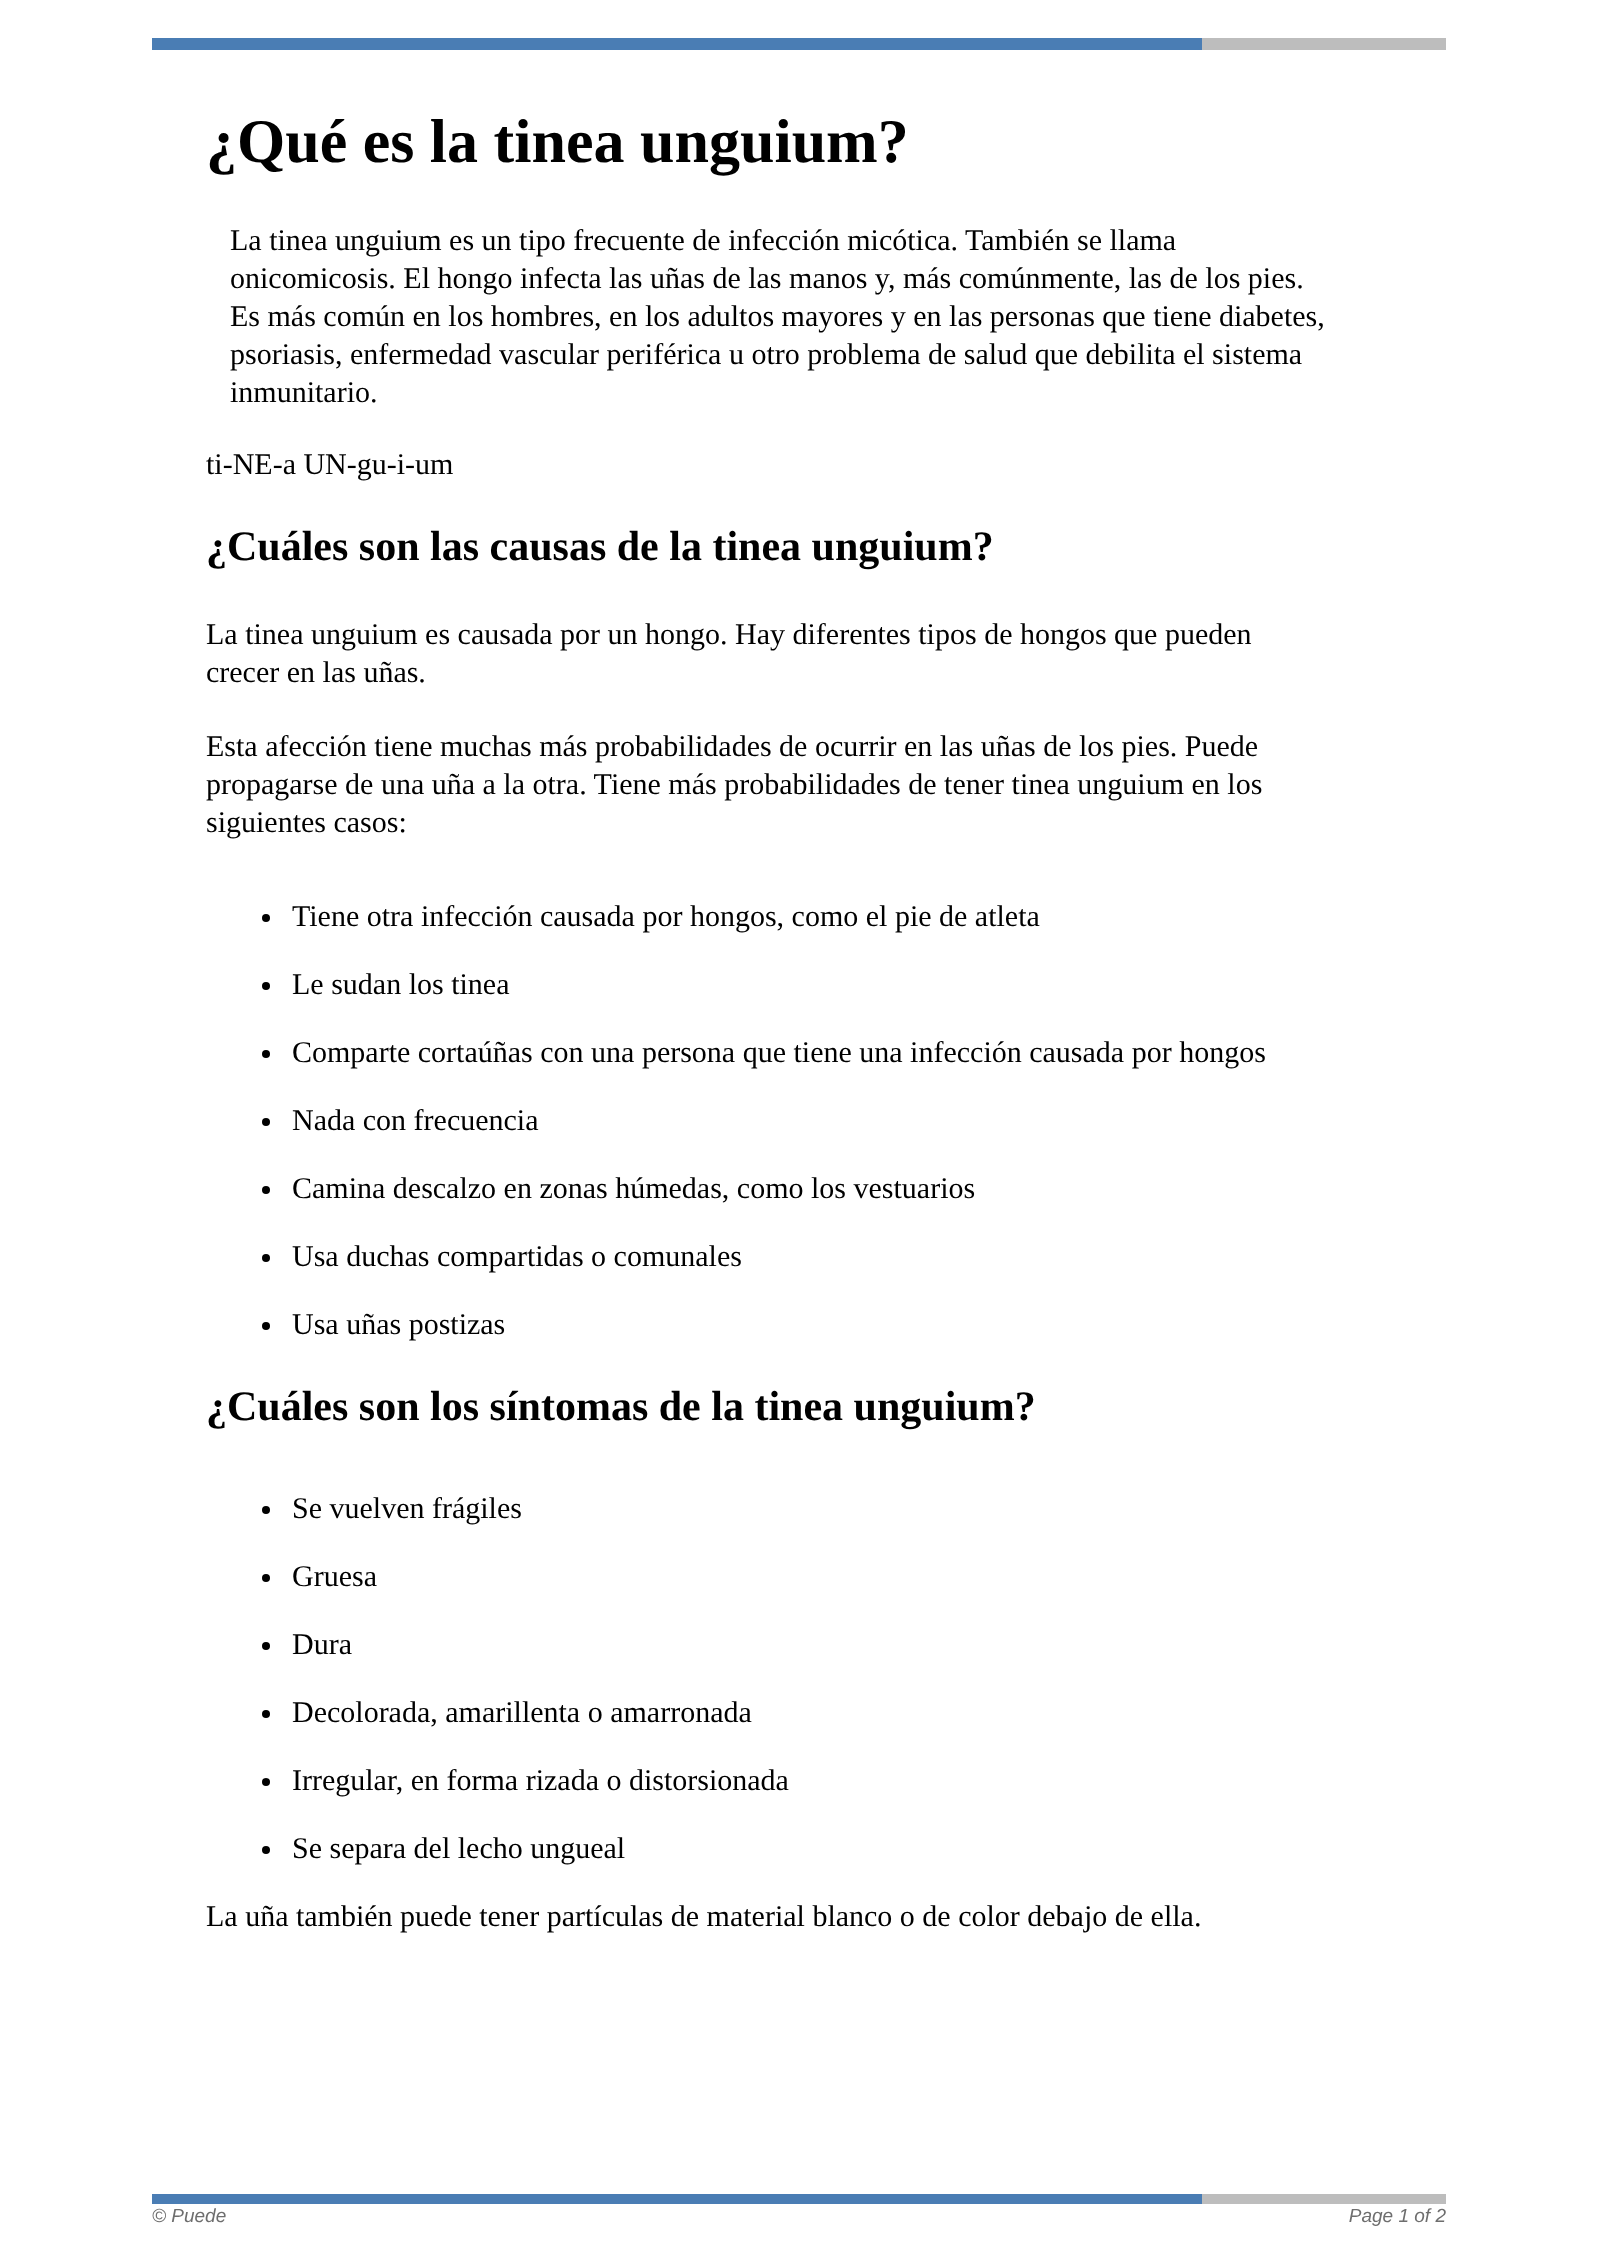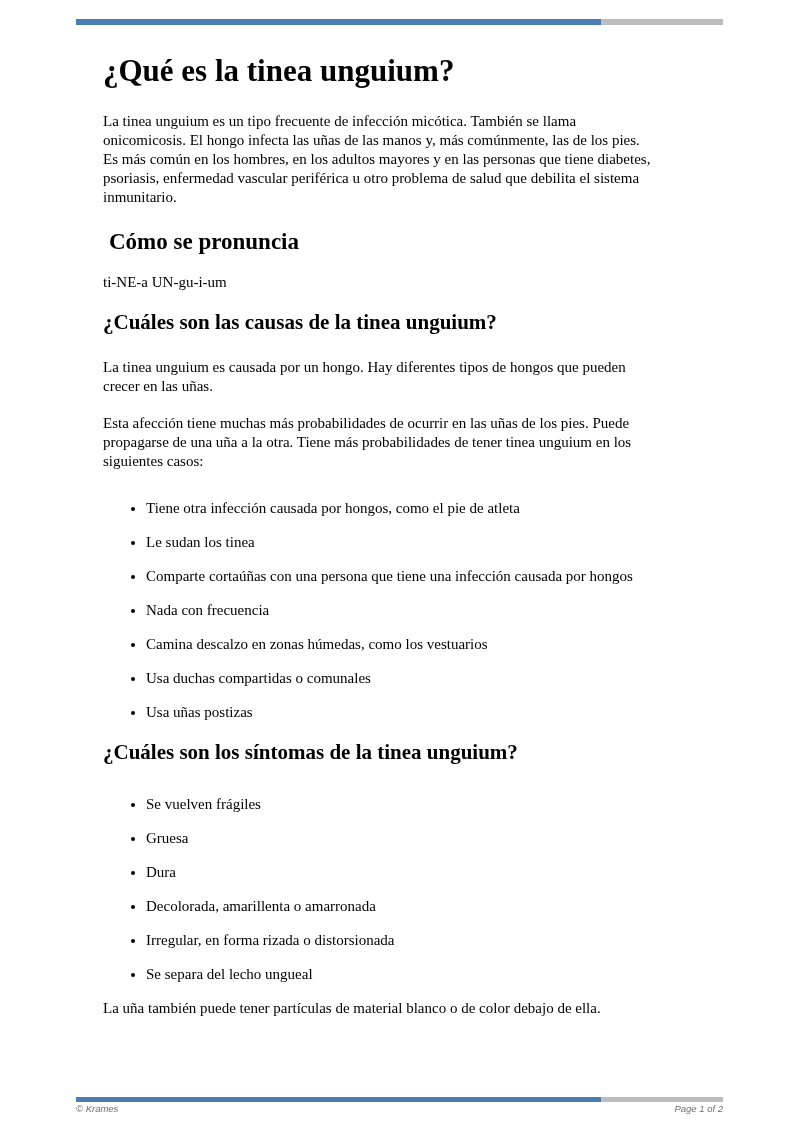--- a/index.html
+++ b/index.html
@@ -40,21 +40,21 @@
     margin-top: 53px;
     font-size: 31px;
     line-height: 36px;
     font-weight: bold;
   }
   .body-text {
     font-size: 15px;
     line-height: 19px;
     white-space: pre-line;
   }
-  .intro { margin-top: 23px; }
+  .intro { margin-top: 23px; margin-left: 12px; }
   .h3-head {
     margin-top: 21px;
     padding-left: 6px;
     font-size: 23px;
     line-height: 28px;
     font-weight: bold;
   }
   .pron { margin-top: 17px; }
   .h2-head {
     font-size: 21px;
@@ -104,21 +104,20 @@
 
   <div class="content">
     <h1 class="doc-title">¿Qué es la tinea unguium?</h1>
 
     <p class="body-text intro">La tinea unguium es un tipo frecuente de infección micótica. También se llama
 onicomicosis. El hongo infecta las uñas de las manos y, más comúnmente, las de los pies.
 Es más común en los hombres, en los adultos mayores y en las personas que tiene diabetes,
 psoriasis, enfermedad vascular periférica u otro problema de salud que debilita el sistema
 inmunitario.</p>
 
-    <h3 class="h3-head">Cómo se pronuncia</h3>
     <p class="body-text pron">ti-NE-a UN-gu-i-um</p>
 
     <h2 class="h2-head h2-causes">¿Cuáles son las causas de la tinea unguium?</h2>
     <p class="body-text p-causes-1">La tinea unguium es causada por un hongo. Hay diferentes tipos de hongos que pueden
 crecer en las uñas.</p>
     <p class="body-text p-causes-2">Esta afección tiene muchas más probabilidades de ocurrir en las uñas de los pies. Puede
 propagarse de una uña a la otra. Tiene más probabilidades de tener tinea unguium en los
 siguientes casos:</p>
     <ul class="bullets">
         <li>Tiene otra infección causada por hongos, como el pie de atleta</li>
@@ -141,17 +140,17 @@
       </ul>
     <p class="body-text p-outro">La uña también puede tener partículas de material blanco o de color debajo de ella.</p>
   </div>
 
   <div class="rule rule-footer">
     <div class="seg-blue"></div>
     <div class="seg-gray"></div>
   </div>
 
   <div class="footer-text">
-    <span>© Krames</span>
+    <span>© Puede</span>
     <span>Page 1 of 2</span>
   </div>
 
 </div>
 
 </body></html>

